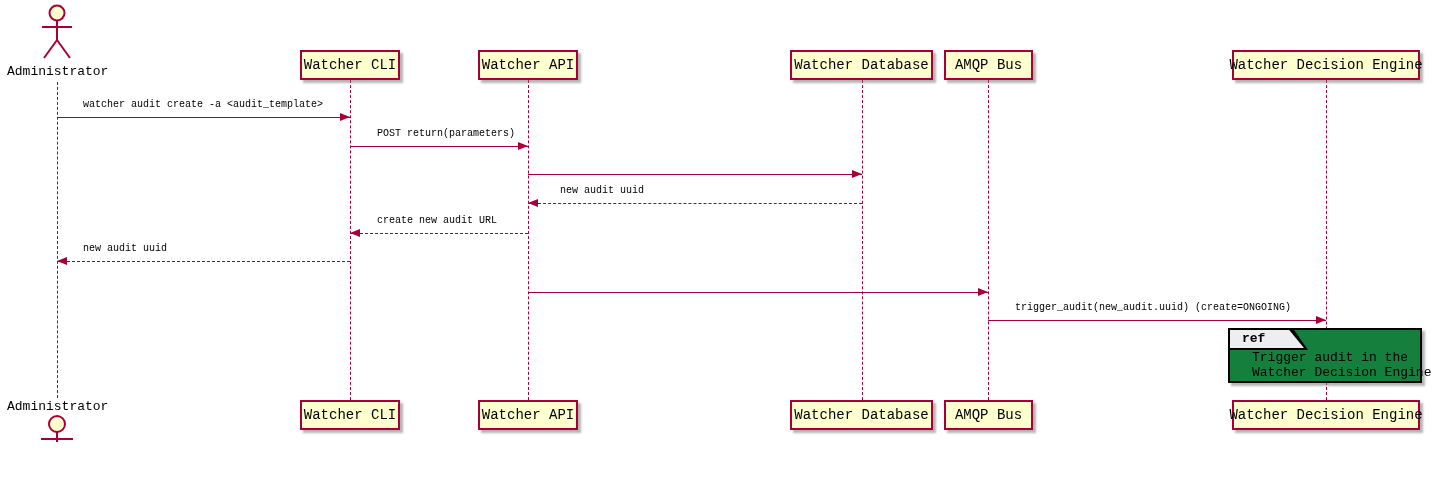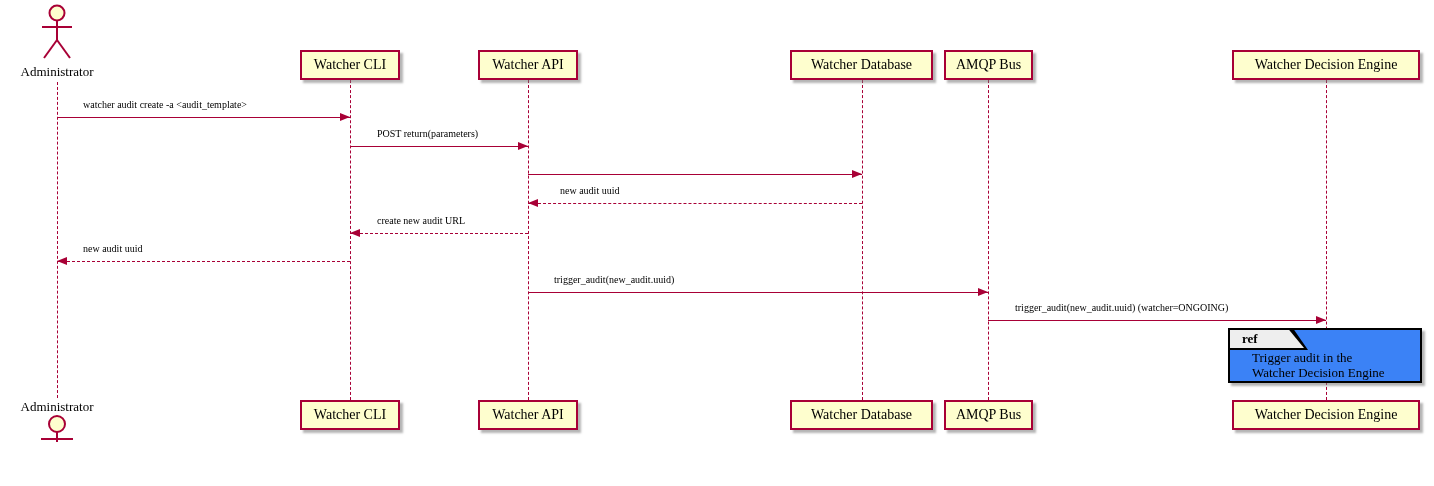--- a/index.html
+++ b/index.html
@@ -1,38 +1,38 @@
 <!DOCTYPE html>
 <html><head>
 <meta charset="utf-8">
 <style>
   html,body { margin:0; padding:0; background:#ffffff; }
   .canvas {
     position:relative; width:1434px; height:442px; background:#ffffff;
-    font-family:Liberation Serif, serif; color:#000; overflow:hidden;
+    font-family:Liberation Mono, monospace; color:#000; overflow:hidden;
   }
   .participant-box {
     position:absolute; height:30px; box-sizing:border-box;
     background:#FEFECE; border:2px solid #A80036;
     box-shadow:3px 3px 2px rgba(120,120,120,0.55);
     display:flex; align-items:center; justify-content:center;
     font-size:14px; z-index:3; white-space:nowrap;
   }
   .lifeline { position:absolute; width:0; border-left:1px dashed #A80036; z-index:1; }
   .msg-label { position:absolute; font-size:10px; white-space:nowrap; z-index:2;margin-left:20px; }
   .msg-line { position:absolute; height:0; border-top:1px solid #A80036; z-index:2; }
   .msg-line.dashed { border-top-style:dashed; }
   .ah { position:absolute; width:0; height:0; border-top:4px solid transparent; border-bottom:4px solid transparent; z-index:2; }
   .ah-r { border-left:10px solid #A80036; }
   .ah-l { border-right:10px solid #A80036; }
   .actor-label { position:absolute; font-size:13px; text-align:center; z-index:3; white-space:nowrap; }
   .actor-figure { position:absolute; z-index:3; }
   .ref-box {
     position:absolute; left:1228px; top:328px; width:194px; height:55px;
-    box-sizing:border-box; background:#3b82f6; border:2px solid #000;
+    box-sizing:border-box; background:#15803d; border:2px solid #000;
     box-shadow:3px 3px 2px rgba(120,120,120,0.55); z-index:4;
   }
   .ref-tab {
     position:absolute; left:-2px; top:-2px; width:80px; height:22px;
     background:#000; clip-path:polygon(0 0, 81% 0, 100% 100%, 0 100%);
   }
   .ref-tab-inner {
     position:absolute; left:2px; top:2px; width:74px; height:18px;
     background:#EEEEEE; clip-path:polygon(0 0, 80% 0, 100% 100%, 0 100%);
   }
@@ -101,25 +101,24 @@
   <div class="ah ah-l" style="left:528px; top:199px;"></div>
 
   <div class="msg-label" style="left:357px; top:215px;">create new audit URL</div>
   <div class="msg-line dashed" style="left:350px; top:233px; width:178px;"></div>
   <div class="ah ah-l" style="left:350px; top:229px;"></div>
 
   <div class="msg-label" style="left:63px; top:243px;">new audit uuid</div>
   <div class="msg-line dashed" style="left:57px; top:261px; width:293px;"></div>
   <div class="ah ah-l" style="left:57px; top:257px;"></div>
 
-  <div class="msg-label" style="left:534px; top:274px;">trigger_audit(new_audit.uuid)</div>
   <div class="msg-line" style="left:528px; top:292px; width:460px;"></div>
   <div class="ah ah-r" style="left:978px; top:288px;"></div>
 
-  <div class="msg-label" style="left:995px; top:302px;">trigger_audit(new_audit.uuid) (watcher=ONGOING)</div>
+  <div class="msg-label" style="left:995px; top:302px;">trigger_audit(new_audit.uuid) (create=ONGOING)</div>
   <div class="msg-line" style="left:988px; top:320px; width:338px;"></div>
   <div class="ah ah-r" style="left:1316px; top:316px;"></div>
 
   <div class="ref-box">
     <div class="ref-tab">
       <div class="ref-tab-inner"></div>
     </div>
     <div class="ref-keyword">ref</div>
     <div class="ref-text" style="top:20px;">Trigger audit in the</div>
     <div class="ref-text" style="top:35px;">Watcher Decision Engine</div>

